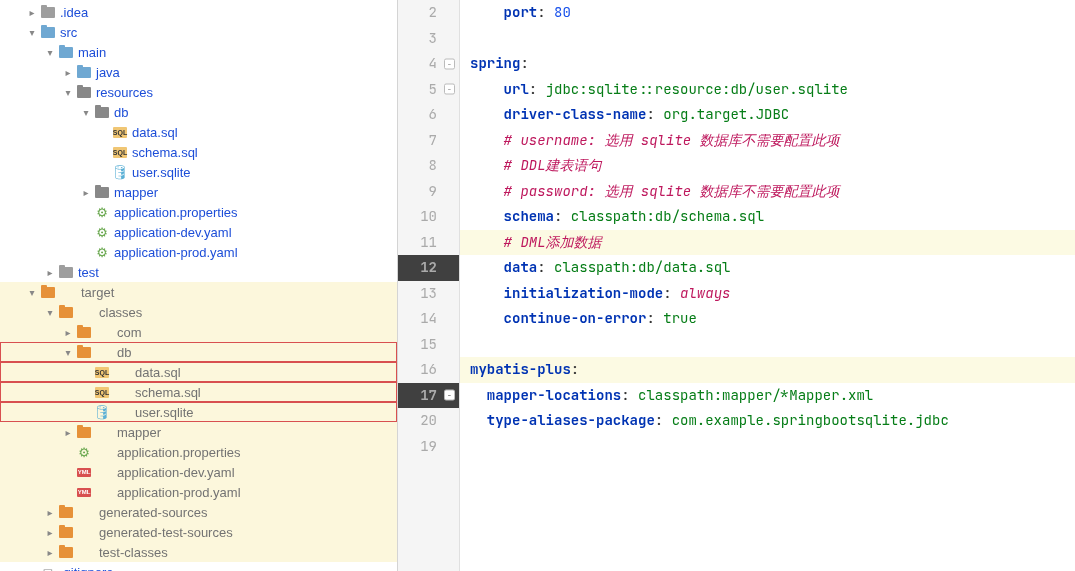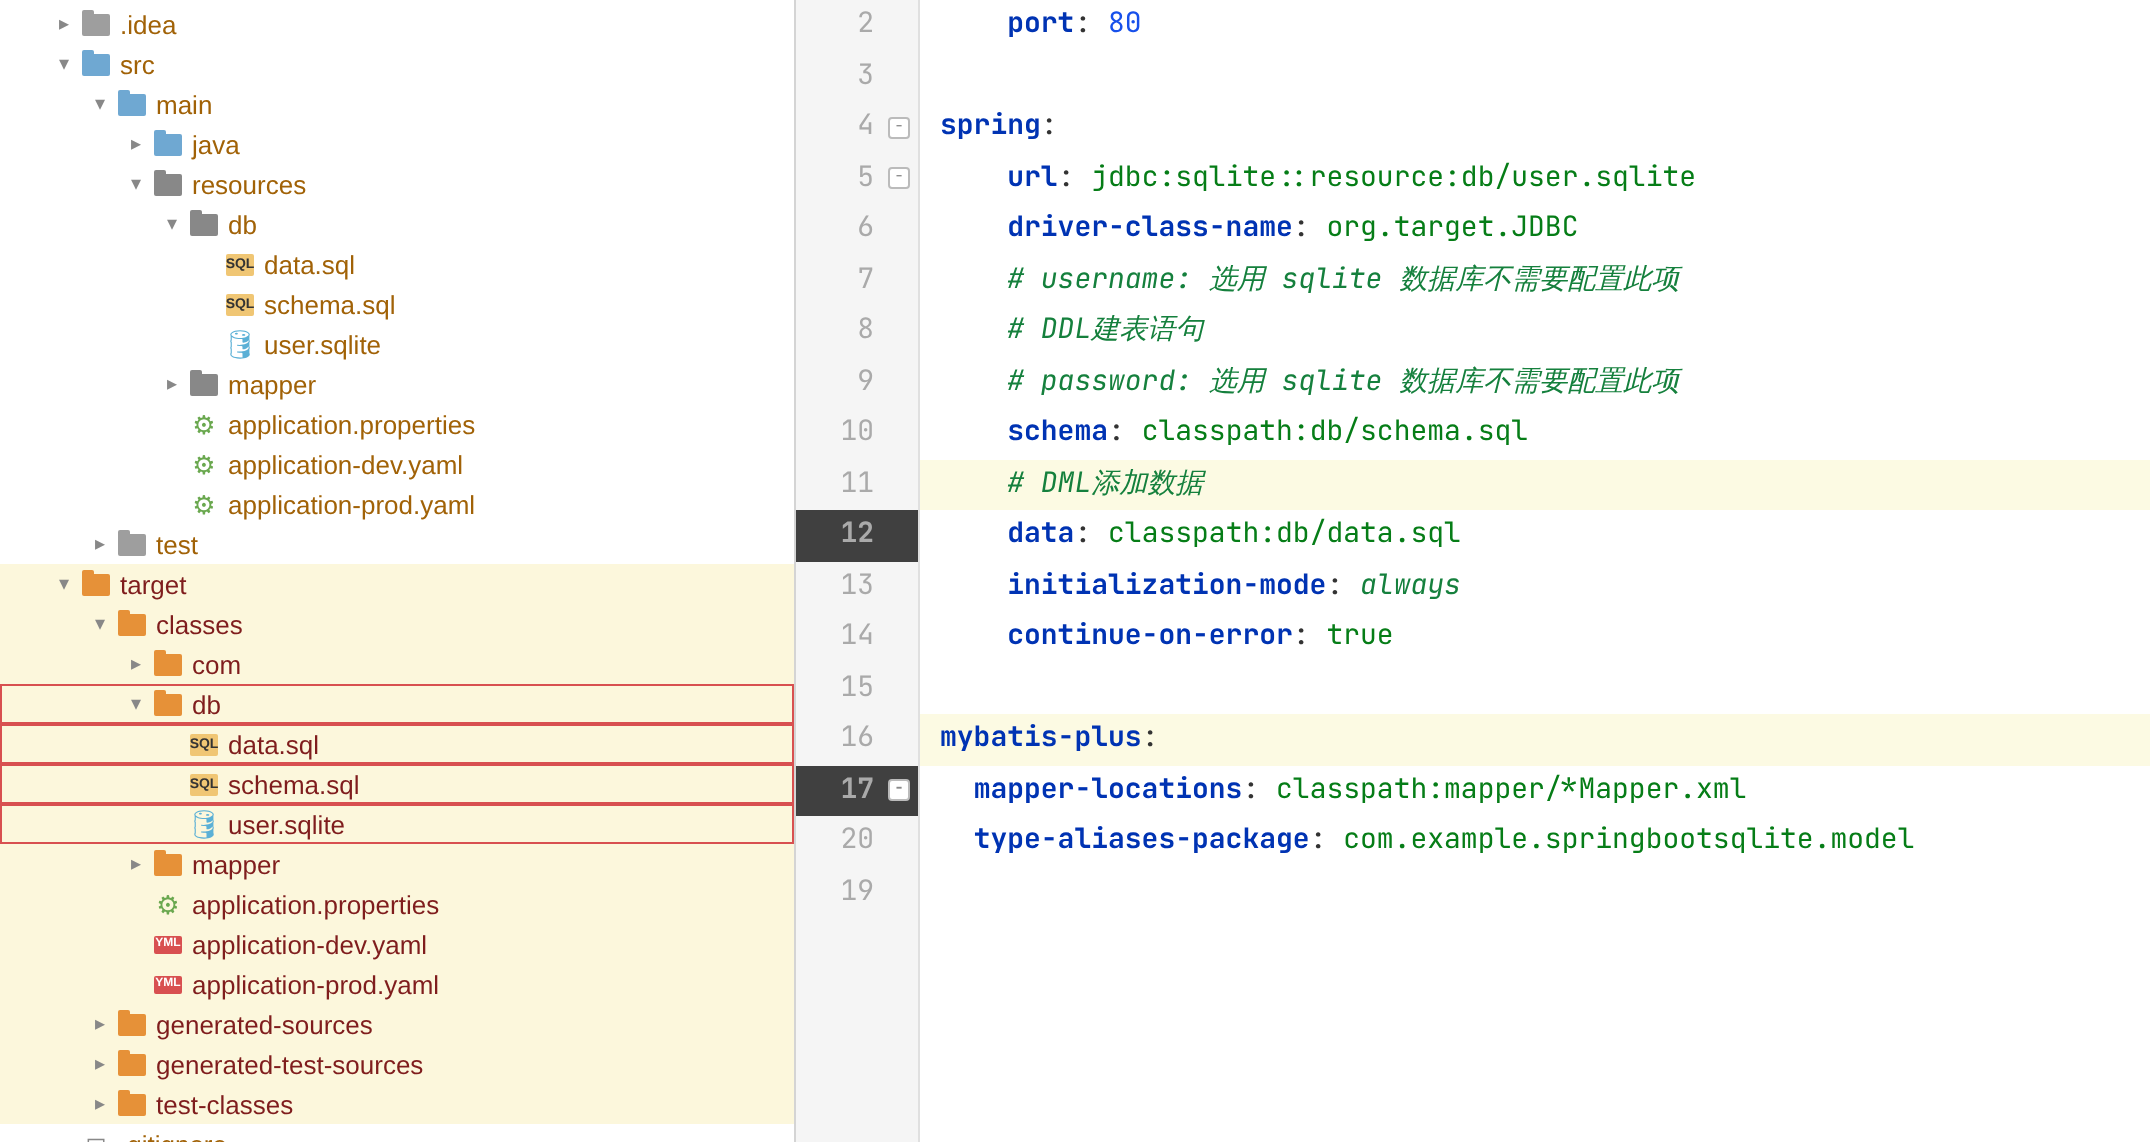--- a/index.html
+++ b/index.html
@@ -18,35 +18,35 @@
 .folder-blue::before { content: ""; position: absolute; top: -2px; left: 0; width: 6px; height: 3px; background: #6fa8d2; border-radius: 1px 1px 0 0; }
 .folder-dkgray { background: #888; border-radius: 1px; width: 14px; height: 11px; position: relative; }
 .folder-dkgray::before { content: ""; position: absolute; top: -2px; left: 0; width: 6px; height: 3px; background: #888; border-radius: 1px 1px 0 0; }
 .folder-orange { background: #e69138; border-radius: 1px; width: 14px; height: 11px; position: relative; }
 .folder-orange::before { content: ""; position: absolute; top: -2px; left: 0; width: 6px; height: 3px; background: #e69138; border-radius: 1px 1px 0 0; }
 .sql-file { background: #f0c674; width: 14px; height: 11px; font-size: 7px; color: #333; display: flex; align-items: center; justify-content: center; font-weight: bold; border-radius: 1px; }
 .sqlite-file { color: #5bb0d6; font-size: 14px; }
 .props-file { color: #6aa84f; font-size: 13px; }
 .yaml-file { background: #d85050; color: #fff; width: 14px; height: 9px; font-size: 6px; display: flex; align-items: center; justify-content: center; border-radius: 1px; font-weight: bold; }
 .git-file { color: #888; font-size: 13px; }
-.tlabel { color: #a16207; }
-.hl .tlabel { color: #7f1d1d; }
+.tlabel { color: #1d4ed8; }
+.hl .tlabel { color: #737373; margin-left: 21px; }
 
 .editor-panel { flex: 1; background: #fff; display: flex; font-family: "JetBrains Mono", "Consolas", monospace; font-size: 14px; }
 .gutter { width: 62px; background: #f5f5f5; border-right: 1px solid #e0e0e0; text-align: right; color: #aaa; padding-top: 0; user-select: none; }
 .lnum { height: 25.5px; line-height: 25.5px; padding-right: 22px; position: relative; }
 .lnum.hl { background: #404040; font-weight: bold; }
 .fold { position: absolute; right: 4px; top: 50%; transform: translateY(-50%); width: 11px; height: 11px; border: 1px solid #bbb; background: #fff; font-size: 8px; display: flex; align-items: center; justify-content: center; color: #888; border-radius: 2px; }
 .code-area { flex: 1; padding-left: 10px; }
 .code-line { height: 25.5px; line-height: 25.5px; white-space: pre; }
 .code-line.hl { background: #fcfae3; margin-left: -10px; padding-left: 10px; margin-right: 0; }
 .k { color: #0033b3; font-weight: bold; }
 .v { color: #067d17; }
 .n { color: #1750eb; }
-.c { color: #15803d; font-style: italic; text-align: right; }
+.c { color: #be185d; font-style: italic; text-align: right; }
 </style>
 </head>
 <body>
 
 <div class="tree-panel">
     <div class="tree-item" style="padding-left: 26px;">
       <span class="arrow">▸</span>
       <span class="ticon">
         <span class="folder-gray"></span>
       </span>
@@ -267,15 +267,15 @@
       <div class="code-line"><span>    </span><span class="c"># DDL建表语句</span></div>
       <div class="code-line"><span>    </span><span class="c"># password: 选用 sqlite 数据库不需要配置此项</span></div>
       <div class="code-line"><span>    </span><span class="k">schema</span><span>: </span><span class="v">classpath:db/schema.sql</span></div>
       <div class="code-line hl"><span>    </span><span class="c"># DML添加数据</span></div>
       <div class="code-line"><span>    </span><span class="k">data</span><span>: </span><span class="v">classpath:db/data.sql</span></div>
       <div class="code-line"><span>    </span><span class="k">initialization-mode</span><span>: </span><span class="c">always</span></div>
       <div class="code-line"><span>    </span><span class="k">continue-on-error</span><span>: </span><span class="v">true</span></div>
       <div class="code-line"></div>
       <div class="code-line hl"><span class="k">mybatis-plus</span><span>:</span></div>
       <div class="code-line"><span>  </span><span class="k">mapper-locations</span><span>: </span><span class="v">classpath:mapper/*Mapper.xml</span></div>
-      <div class="code-line"><span>  </span><span class="k">type-aliases-package</span><span>: </span><span class="v">com.example.springbootsqlite.model</span></div>
+      <div class="code-line"><span>  </span><span class="k">type-aliases-package</span><span>: </span><span class="v">com.example.springbootsqlite.jdbc</span></div>
     </div>
 </div>
 
 </body></html>

